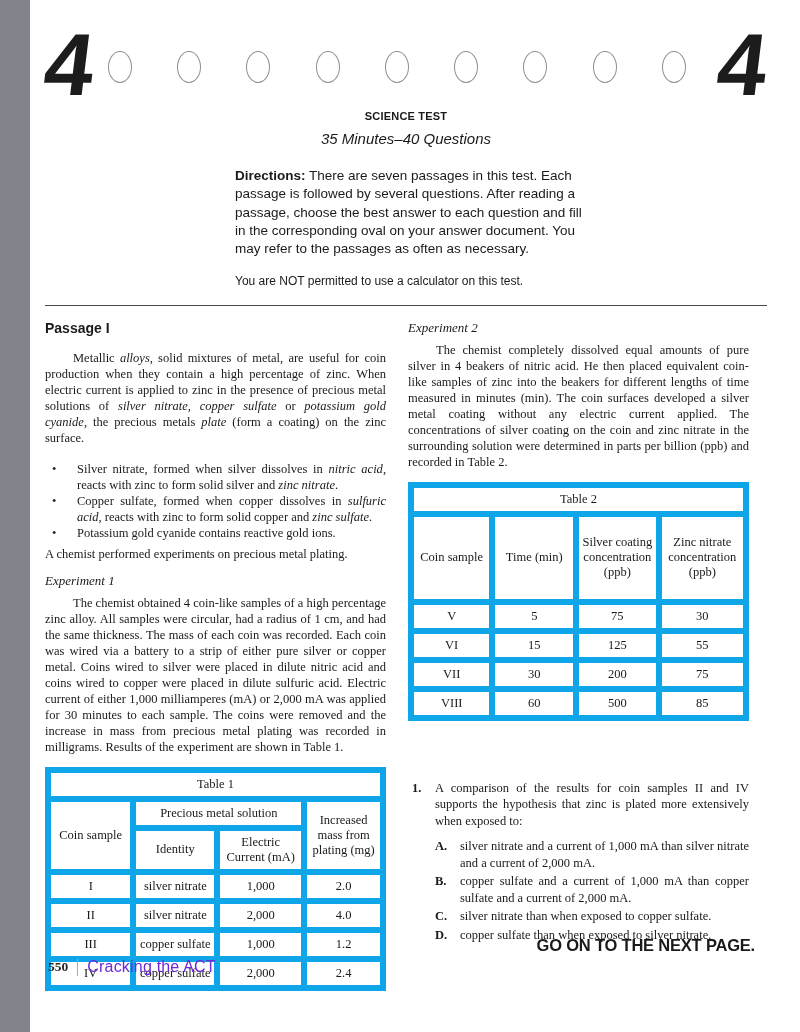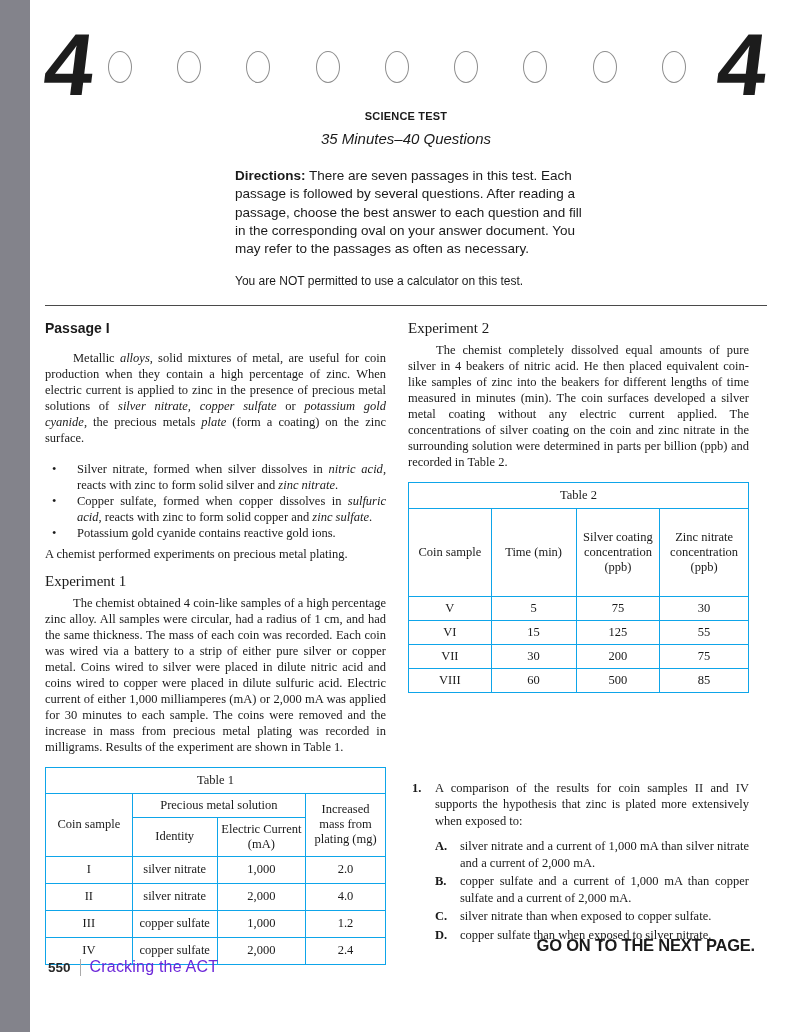--- a/index.html
+++ b/index.html
@@ -28,44 +28,44 @@
   .cols { display:flex; gap:22px; margin-top:10px; }
   .col { width:341px; font-size:12.5px; line-height:16px; text-align:justify; }
   .col-right { position:relative; height:660px; }
 
   .passage-heading { font-family:"Liberation Sans", sans-serif; font-weight:bold; font-size:14px; margin:4px 0 14px 0; text-align:left; }
   p.indent { text-indent:28px; }
   .bullets { margin-top:15px; }
   .bullet { position:relative; padding-left:32px; margin-top:0; }
   .bullet::before { content:"\2022"; position:absolute; left:7px; }
   .closing { margin-top:5px; text-align:left; }
-  .exp-heading { font-size:15px; text-align:left; margin:11px 0 6px 0; }
+  .exp-heading { font-style:italic; font-size:13px; text-align:left; margin:11px 0 6px 0; }
 
   
   table.data { border-collapse:collapse; width:100%; margin-top:12px; font-size:12.5px; line-height:1.2; text-align:center; }
-  table.data td, table.data th { border:1px solid #0ea5e9; font-weight:normal; text-align:center; vertical-align:middle; padding:4px 3px; }
+  table.data td, table.data th { border:6px solid #0ea5e9; font-weight:normal; text-align:center; vertical-align:middle; padding:4px 3px; }
   table.data .title-cell { height:26px; }
   #table1 col.c1{width:25.5%} #table1 col.c2{width:25%} #table1 col.c3{width:26%} #table1 col.c4{width:23.5%}
   #table2 col.c1{width:24.3%} #table2 col.c2{width:25%} #table2 col.c3{width:24.6%} #table2 col.c4{width:26.1%}
   #table1 tbody td { height:27px; }
   #table2 tbody td { height:24px; }
   #table2 thead th.hdr { height:88px;margin-top:38px; }
 
   
   .question { position:absolute; top:464px; left:0; width:341px; text-align:justify; font-size:12.5px; line-height:16.5px; }
   .q-stem { position:relative; padding-left:27px; }
   .q-num { position:absolute; left:4px; font-weight:bold; }
   .choices { margin-top:9px; }
   .choice { position:relative; padding-left:52px; margin-top:2px; }
   .choice .letter { position:absolute; left:27px; font-weight:bold; }
 
   
   .go-on { position:absolute; top:936px; right:45px; font-family:"Liberation Sans", sans-serif; font-weight:bold; font-size:16.5px; letter-spacing:-0.2px; }
   .footer { position:absolute; top:958px; left:48px; display:flex; align-items:center; }
-  .footer .pg { font-family:Liberation Sans, sans-serif; font-weight:bold; font-size:13.5px; color:#2a2a2a; }
+  .footer .pg { font-family:Liberation Serif, serif; font-weight:bold; font-size:13.5px; color:#2a2a2a; }
   .footer .fdiv { width:1px; height:17px; background:#aaaaaa; margin:0 9px; }
   .footer .book { font-family:"Liberation Sans", sans-serif; font-size:16px; color:#6d28d9; letter-spacing:0.2px; }
 </style>
 </head>
 <body>
 
 <div class="page">
   <div class="edge-strip"></div>
 
   <div class="content">

